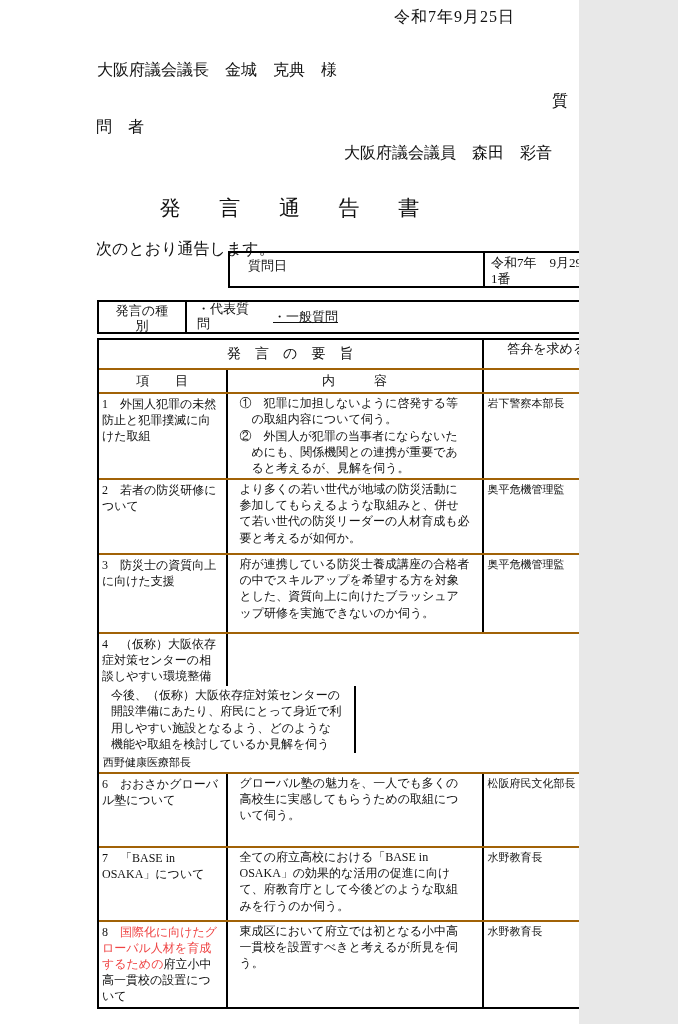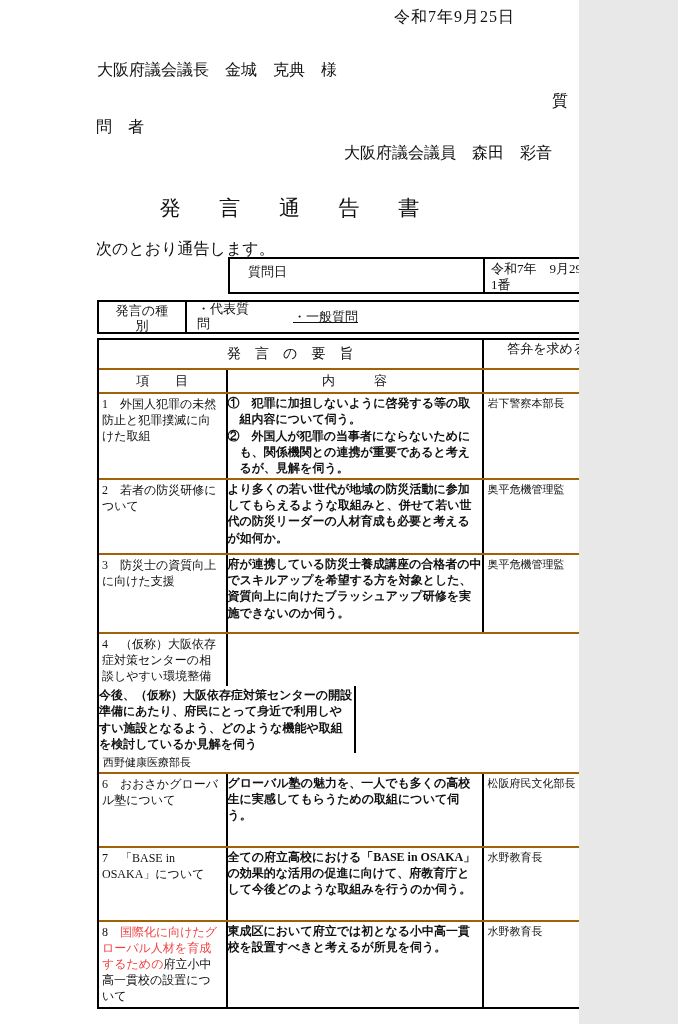--- a/index.html
+++ b/index.html
@@ -15,47 +15,47 @@
   .date-top{top:7px;right:64px;font-size:16px;letter-spacing:1px;}
   .addressee{top:60px;left:97px;font-size:16px;}
   .q-frag-right{top:91px;left:552px;font-size:16px;}
   .q-frag-left{top:117px;left:96px;font-size:16px;}
   .member{top:143px;left:344px;font-size:16px;}
   .doc-title{top:194px;left:0;right:0;text-align:center;font-size:21px;letter-spacing:0.42em;text-indent:0.42em;}
   .intro{top:239px;left:96px;font-size:16px;}
 
   
   .tblock{position:absolute;left:97px;box-sizing:border-box;}
-  .b-top{top:257px;left:228px;width:397px;height:37px;border:2px solid #000;display:flex;}
+  .b-top{top:251px;left:228px;width:397px;height:37px;border:2px solid #000;display:flex;}
   .b-top .c1{width:255px;border-right:2px solid #000;padding:4px 0 0 18px;font-size:13px;box-sizing:border-box;}
   .b-top .c2{flex:1;padding:2px 2px 0 6px;font-size:13px;line-height:1.25;box-sizing:border-box;}
 
   .b-type{top:300px;width:528px;height:34px;border:2px solid #000;display:flex;}
   .b-type .c1{width:88px;border-right:2px solid #000;text-align:center;font-size:13px;line-height:1.15;padding-top:2px;white-space:pre-line;box-sizing:border-box;}
   .b-type .c2{flex:1;display:flex;align-items:center;font-size:13px;padding-left:10px;box-sizing:border-box;}
   .b-type .rep{white-space:pre-line;line-height:1.15;}
-  .b-type .gen{margin-left:44px;text-decoration:underline;}
+  .b-type .gen{margin-left:24px;text-decoration:underline;}
 
   .b-main{top:338px;width:528px;border:2px solid #000;}
   .trow{display:flex;border-bottom:2px solid #a16207;box-sizing:border-box;}
   .trow:last-child{border-bottom:none;}
   .cell{box-sizing:border-box;overflow:hidden;}
   .col1{width:129px;border-right:2px solid #000;}
   .col2{width:257px;border-right:2px solid #000;}
   .col3{width:140px;}
   .col12{width:386px;border-right:2px solid #000;}
 
   .hrow1{height:30px;}
   .hrow1 .col12{text-align:center;font-size:14px;padding-top:5px;}
   .hrow1 .col3{text-align:center;font-size:13px;padding-top:0;}
   .hrow2{height:24px;}
   .hrow2 .cell{text-align:center;font-size:13px;padding-top:2px;}
 
   .drow .col1{font-size:12px;line-height:1.35;padding:2px 3px;}
-  .drow .col2{font-size:12px;line-height:1.36;padding:1px 0;font-weight:bold;}
+  .drow .col2{font-size:12px;line-height:1.36;padding:1px 12px;}
   .drow .col3{font-size:11px;line-height:1.3;padding:2px 4px;}
   .para{margin:0;}
   .hang{padding-left:1em;text-indent:-1em;}
   .r1{min-height:70px;} .r2{min-height:75px;} .r3{min-height:79px;}
   .r4{min-height:74px;flex-direction:column;} .r5{min-height:73px;} .r6{min-height:74px;}
   .r7{min-height:74px;} .r8{min-height:76px;}
   .red{color:#ef4444;}
 </style>
 </head>
 <body>

